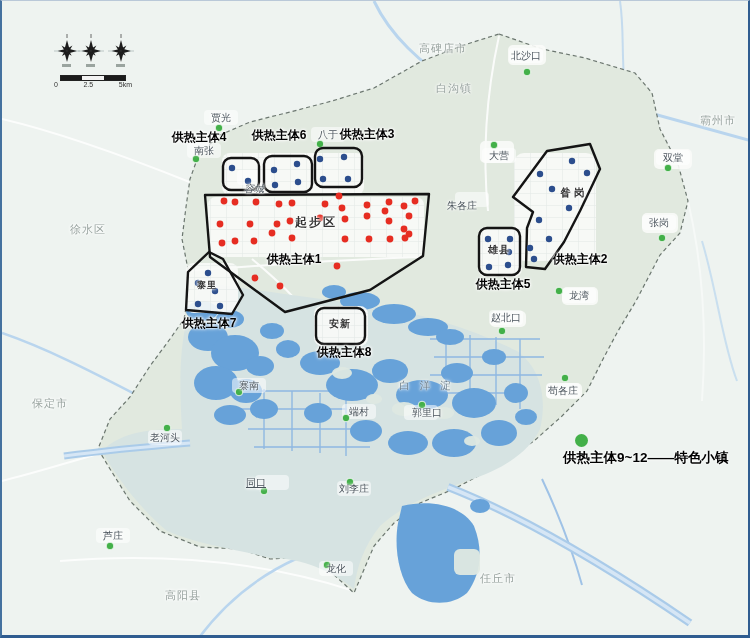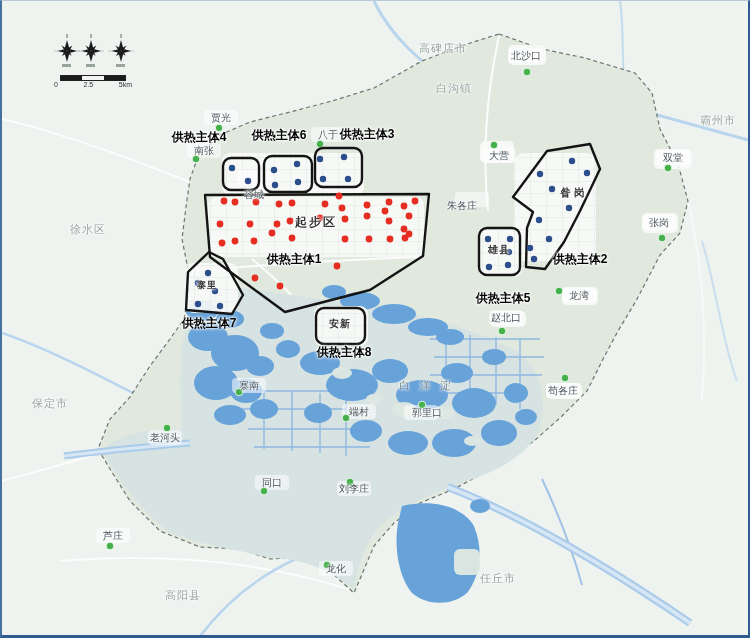--- a/index.html
+++ b/index.html
@@ -302,43 +302,43 @@
       <rect x="84" y="63" width="9" height="3" fill="#9aa49f"></rect>
       <rect x="114" y="63" width="9" height="3" fill="#9aa49f"></rect>
     </g>
   </svg>
 
   <div id="labels-layer">
       <div class="lbl lbl-place" style="left: 219px; top: 117px;">贾光</div>
       <div class="lbl lbl-place" style="left: 524px; top: 55px;">北沙口</div>
       <div class="lbl lbl-place" style="left: 202px; top: 150px;">南张</div>
       <div class="lbl lbl-place" style="left: 326px; top: 134px;">八于</div>
-      <div class="lbl lbl-place" style="left: 252px; top: 194px;">容城</div>
+      <div class="lbl lbl-place" style="left: 252px; top: 188px; font-style: italic;">容城</div>
       <div class="lbl lbl-place" style="left: 497px; top: 155px;">大营</div>
       <div class="lbl lbl-place" style="left: 671px; top: 157px;">双堂</div>
       <div class="lbl lbl-place" style="left: 460px; top: 199px; margin-top: 6px;">朱各庄</div>
       <div class="lbl lbl-place" style="left: 657px; top: 222px;">张岗</div>
       <div class="lbl lbl-place" style="left: 577px; top: 295px;">龙湾</div>
       <div class="lbl lbl-place" style="left: 504px; top: 317px;">赵北口</div>
       <div class="lbl lbl-place" style="left: 561px; top: 390px;">苟各庄</div>
       <div class="lbl lbl-place" style="left: 357px; top: 411px;">端村</div>
       <div class="lbl lbl-place" style="left: 419px; top: 412px; padding-left: 12px;">郭里口</div>
       <div class="lbl lbl-place" style="left: 247px; top: 385px;">寨南</div>
-      <div class="lbl lbl-place" style="left: 270px; top: 482px;">同口</div>
+      <div class="lbl lbl-place" style="left: 254px; top: 482px; text-decoration: underline;">同口</div>
       <div class="lbl lbl-place" style="left: 352px; top: 488px;">刘李庄</div>
       <div class="lbl lbl-place" style="left: 163px; top: 437px;">老河头</div>
       <div class="lbl lbl-place" style="left: 111px; top: 535px;">芦庄</div>
       <div class="lbl lbl-place" style="left: 334px; top: 568px;">龙化</div>
       <div class="lbl lbl-zone" style="left: 292px; top: 258px;">供热主体1</div>
       <div class="lbl lbl-inner" style="left: 314px; top: 221px; font-size: 12px; letter-spacing: 2px;">起步区</div>
       <div class="lbl lbl-zone" style="left: 578px; top: 258px;">供热主体2</div>
       <div class="lbl lbl-inner" style="left: 572px; top: 192px; font-size: 10.5px; letter-spacing: 3px;">昝岗</div>
       <div class="lbl lbl-zone" style="left: 365px; top: 133px;">供热主体3</div>
       <div class="lbl lbl-zone" style="left: 197px; top: 136px;">供热主体4</div>
-      <div class="lbl lbl-zone" style="left: 501px; top: 283px; margin-top: 14px;">供热主体5</div>
+      <div class="lbl lbl-zone" style="left: 501px; top: 283px;">供热主体5</div>
       <div class="lbl lbl-inner" style="left: 497px; top: 249px; font-size: 10px; letter-spacing: 1px;">雄县</div>
       <div class="lbl lbl-zone" style="left: 277px; top: 134px;">供热主体6</div>
       <div class="lbl lbl-zone" style="left: 207px; top: 322px;">供热主体7</div>
       <div class="lbl lbl-inner" style="left: 205px; top: 284px; font-size: 9px; letter-spacing: 1px;">寨里</div>
       <div class="lbl lbl-zone" style="left: 342px; top: 351px;">供热主体8</div>
       <div class="lbl lbl-inner" style="left: 338px; top: 323px; font-size: 10px; letter-spacing: 1px;">安新</div>
       <div class="lbl lbl-region" style="left: 441px; top: 47px;">高碑店市</div>
       <div class="lbl lbl-region" style="left: 452px; top: 87px;">白沟镇</div>
       <div class="lbl lbl-region" style="left: 716px; top: 71px; margin-top: 48px;">霸州市</div>
       <div class="lbl lbl-region" style="left: 86px; top: 228px;">徐水区</div>
@@ -354,13 +354,17 @@
       <div class="sb-seg sb-light"></div>
       <div class="sb-seg sb-dark"></div>
     </div>
     <div class="scale-labels">
       <span>0</span>
       <span>2.5</span>
       <span>5km</span>
     </div>
   </div>
 
+  <div class="legend">
+    <span class="legend-dot" id="legend-dot" style="background: rgb(67, 176, 73);"></span>
+    <span class="legend-text">供热主体9~12——特色小镇</span>
+  </div>
 </div>
 
 </body></html>

